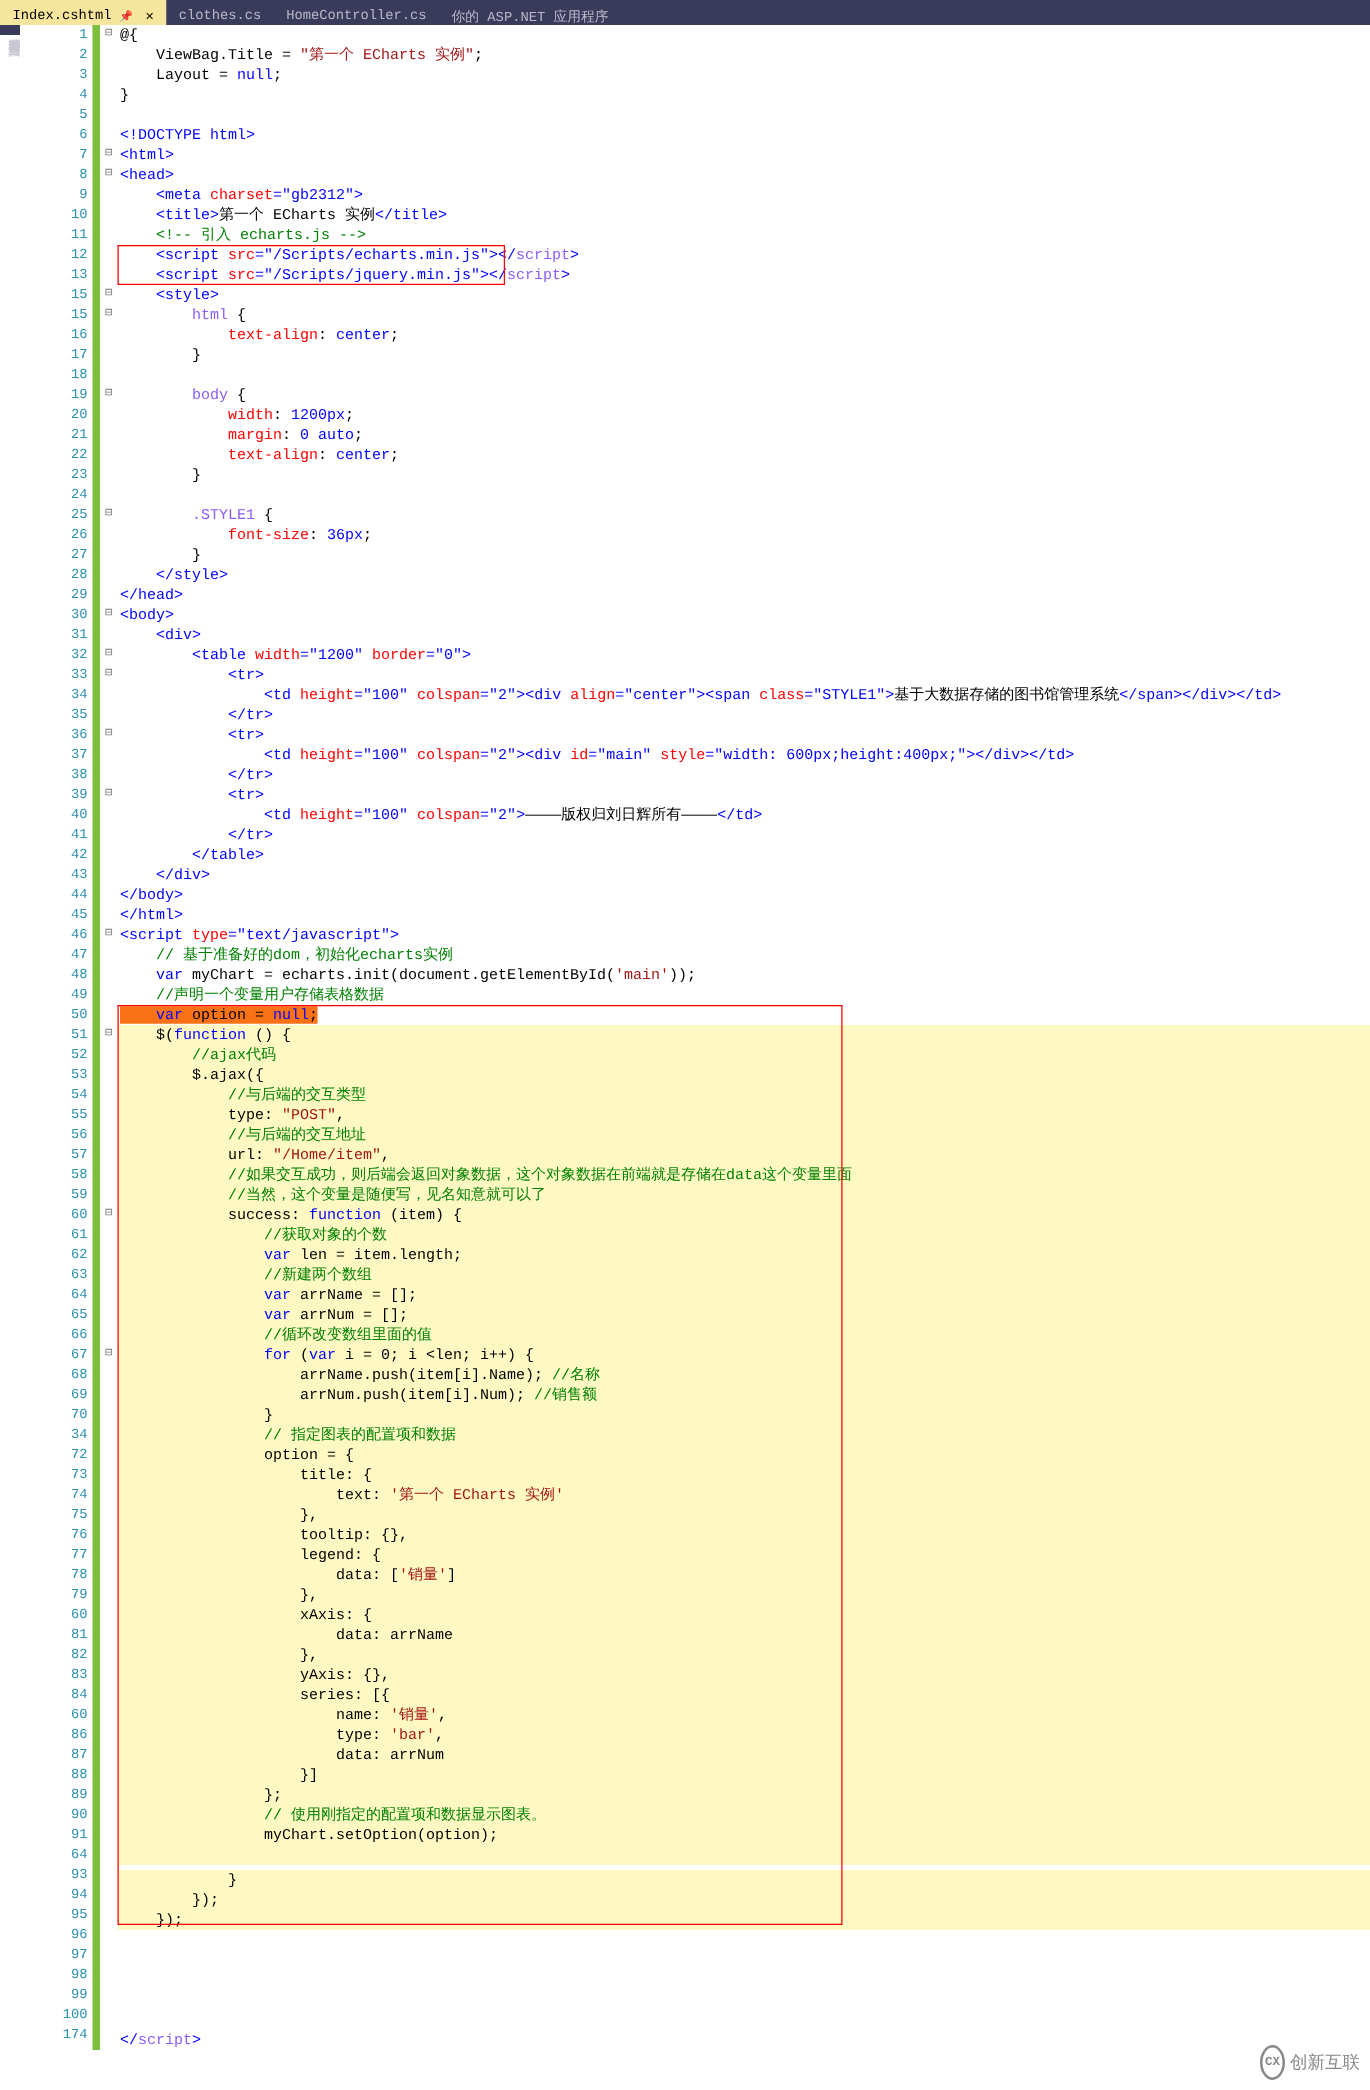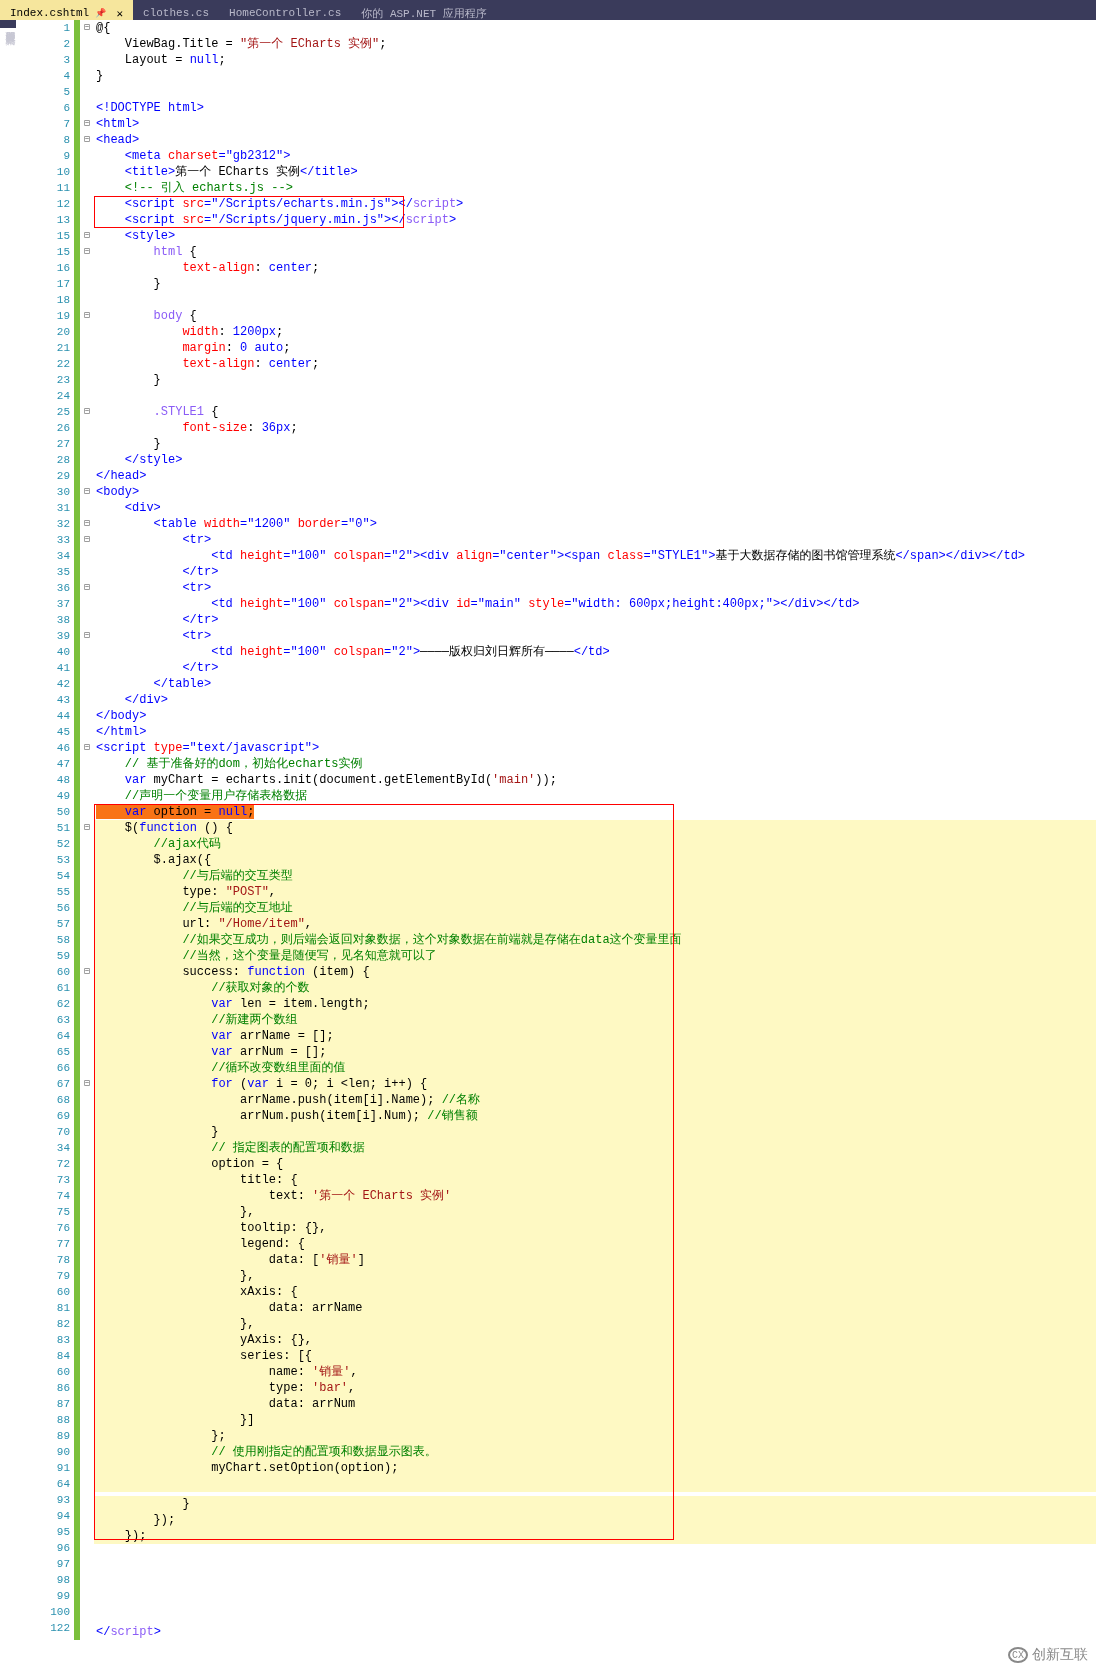--- a/index.html
+++ b/index.html
@@ -19,21 +19,21 @@
 .code { flex: 1; background: #fff; position: relative; }
 .code .line { height: 16px; line-height: 16px; white-space: pre; padding-left: 2px; }
 .c-blue { color: #0000ff; }
 .c-brown { color: #a31515; }
 .c-red { color: #ff0000; }
 .c-darkred { color: #8b5cf6; }
 .c-green { color: #008000; }
 .c-black { color: #000; }
 .redbox { position: absolute; border: 1px solid #ff0000; pointer-events: none; }
 .watermark { position: absolute; right: 8px; bottom: 8px; font-size: 14px; color: #888; display: flex; align-items: center; gap: 4px; }
-.watermark .logo { width: 20px; height: 16px; border: 2px solid #888; border-radius: 50%; display: inline-flex; align-items: center; justify-content: center; font-size: 10px; font-weight: normal; }
+.watermark .logo { width: 20px; height: 28px; border: 2px solid #888; border-radius: 50%; display: inline-flex; align-items: center; justify-content: center; font-size: 10px; font-weight: bold; }
 .hl-line { background: #fef9c3; display: inline-block; min-width: 100%; }
 .hl-highlight { background: #f97316; }
 </style>
 </head>
 <body>
 
 <div class="top-bar">
   <div class="tab active">
     <span>Index.cshtml</span>
     <span class="pin">📌</span>
@@ -150,21 +150,21 @@
       <div class="ln">91</div>
       <div class="ln">64</div>
       <div class="ln">93</div>
       <div class="ln">94</div>
       <div class="ln">95</div>
       <div class="ln">96</div>
       <div class="ln">97</div>
       <div class="ln">98</div>
       <div class="ln">99</div>
       <div class="ln">100</div>
-      <div class="ln">122</div>
+      <div class="ln">174</div>
     </div>
   <div class="marker" id="marker">
       <div style="height: 16px;"></div>
       <div style="height: 16px;"></div>
       <div style="height: 16px;"></div>
       <div style="height: 16px;"></div>
       <div style="height: 16px;"></div>
       <div style="height: 16px;"></div>
       <div style="height: 16px;"></div>
       <div style="height: 16px;"></div>

